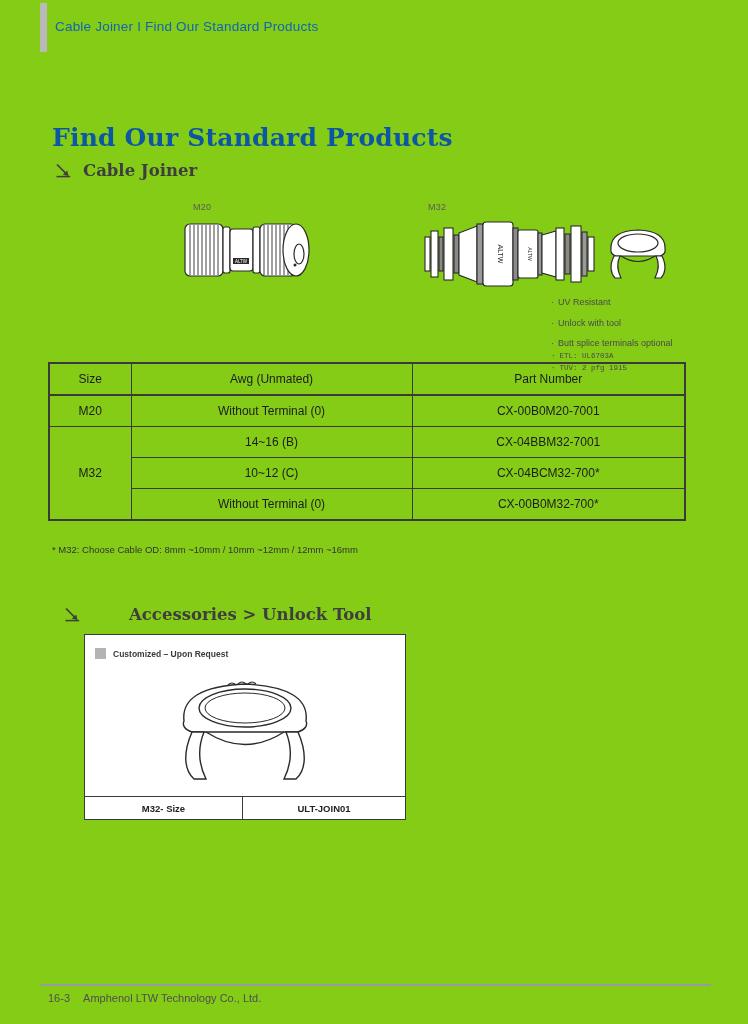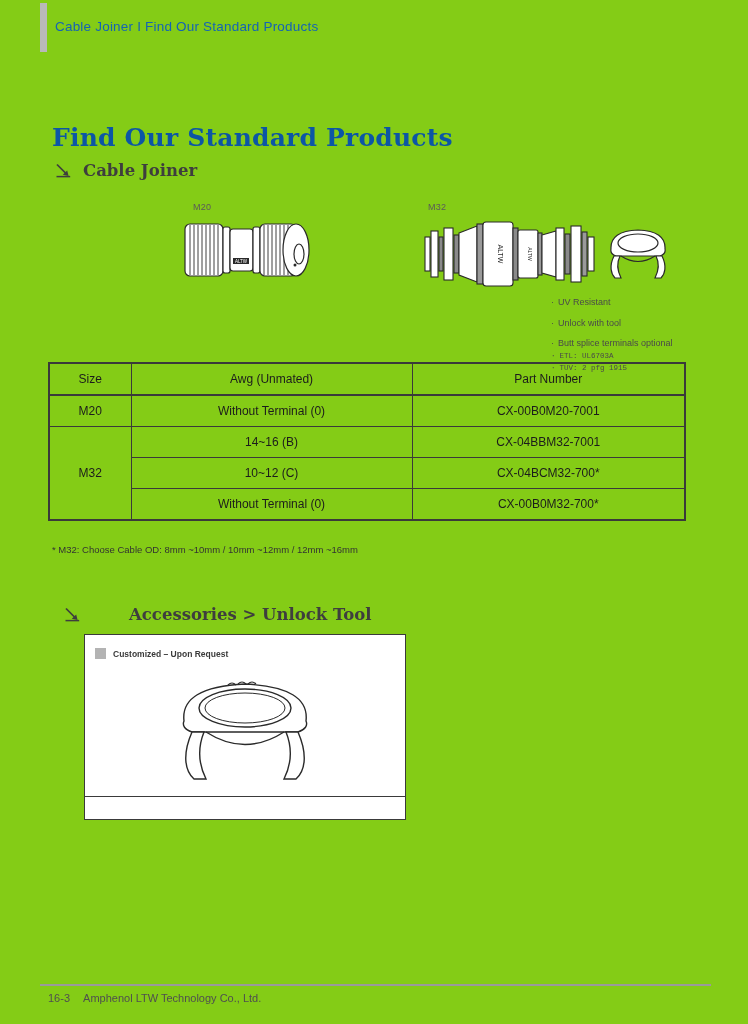--- a/index.html
+++ b/index.html
@@ -218,20 +218,22 @@
         <path d="M58,18 q4,-4 8,0 M68,17 q4,-4 8,0 M78,17 q4,-4 8,0" fill="none" stroke-width="1.1"></path>
         <ellipse cx="75" cy="41" rx="46" ry="19"></ellipse>
         <ellipse cx="75" cy="41" rx="40" ry="15" fill="none" stroke-width="1"></ellipse>
         <path d="M22,65 C12,88 15,104 24,112 L36,112 C28,96 28,80 34,65 Z"></path>
         <path d="M128,65 C138,88 135,104 126,112 L114,112 C122,96 122,80 116,65 Z"></path>
         <path d="M36,65 Q75,90 114,65" fill="none"></path>
       </g>
     </svg>
 
     <div class="acc-row">
+      <div class="acc-cell acc-cell-size">M32- Size</div>
+      <div class="acc-cell acc-cell-part">ULT-JOIN01</div>
     </div>
   </div>
 
   <div class="footer-rule"></div>
   <div class="footer-text">
     <span>16-3</span>
     <span class="co">Amphenol LTW Technology Co., Ltd.</span>
   </div>
 
 </div>

